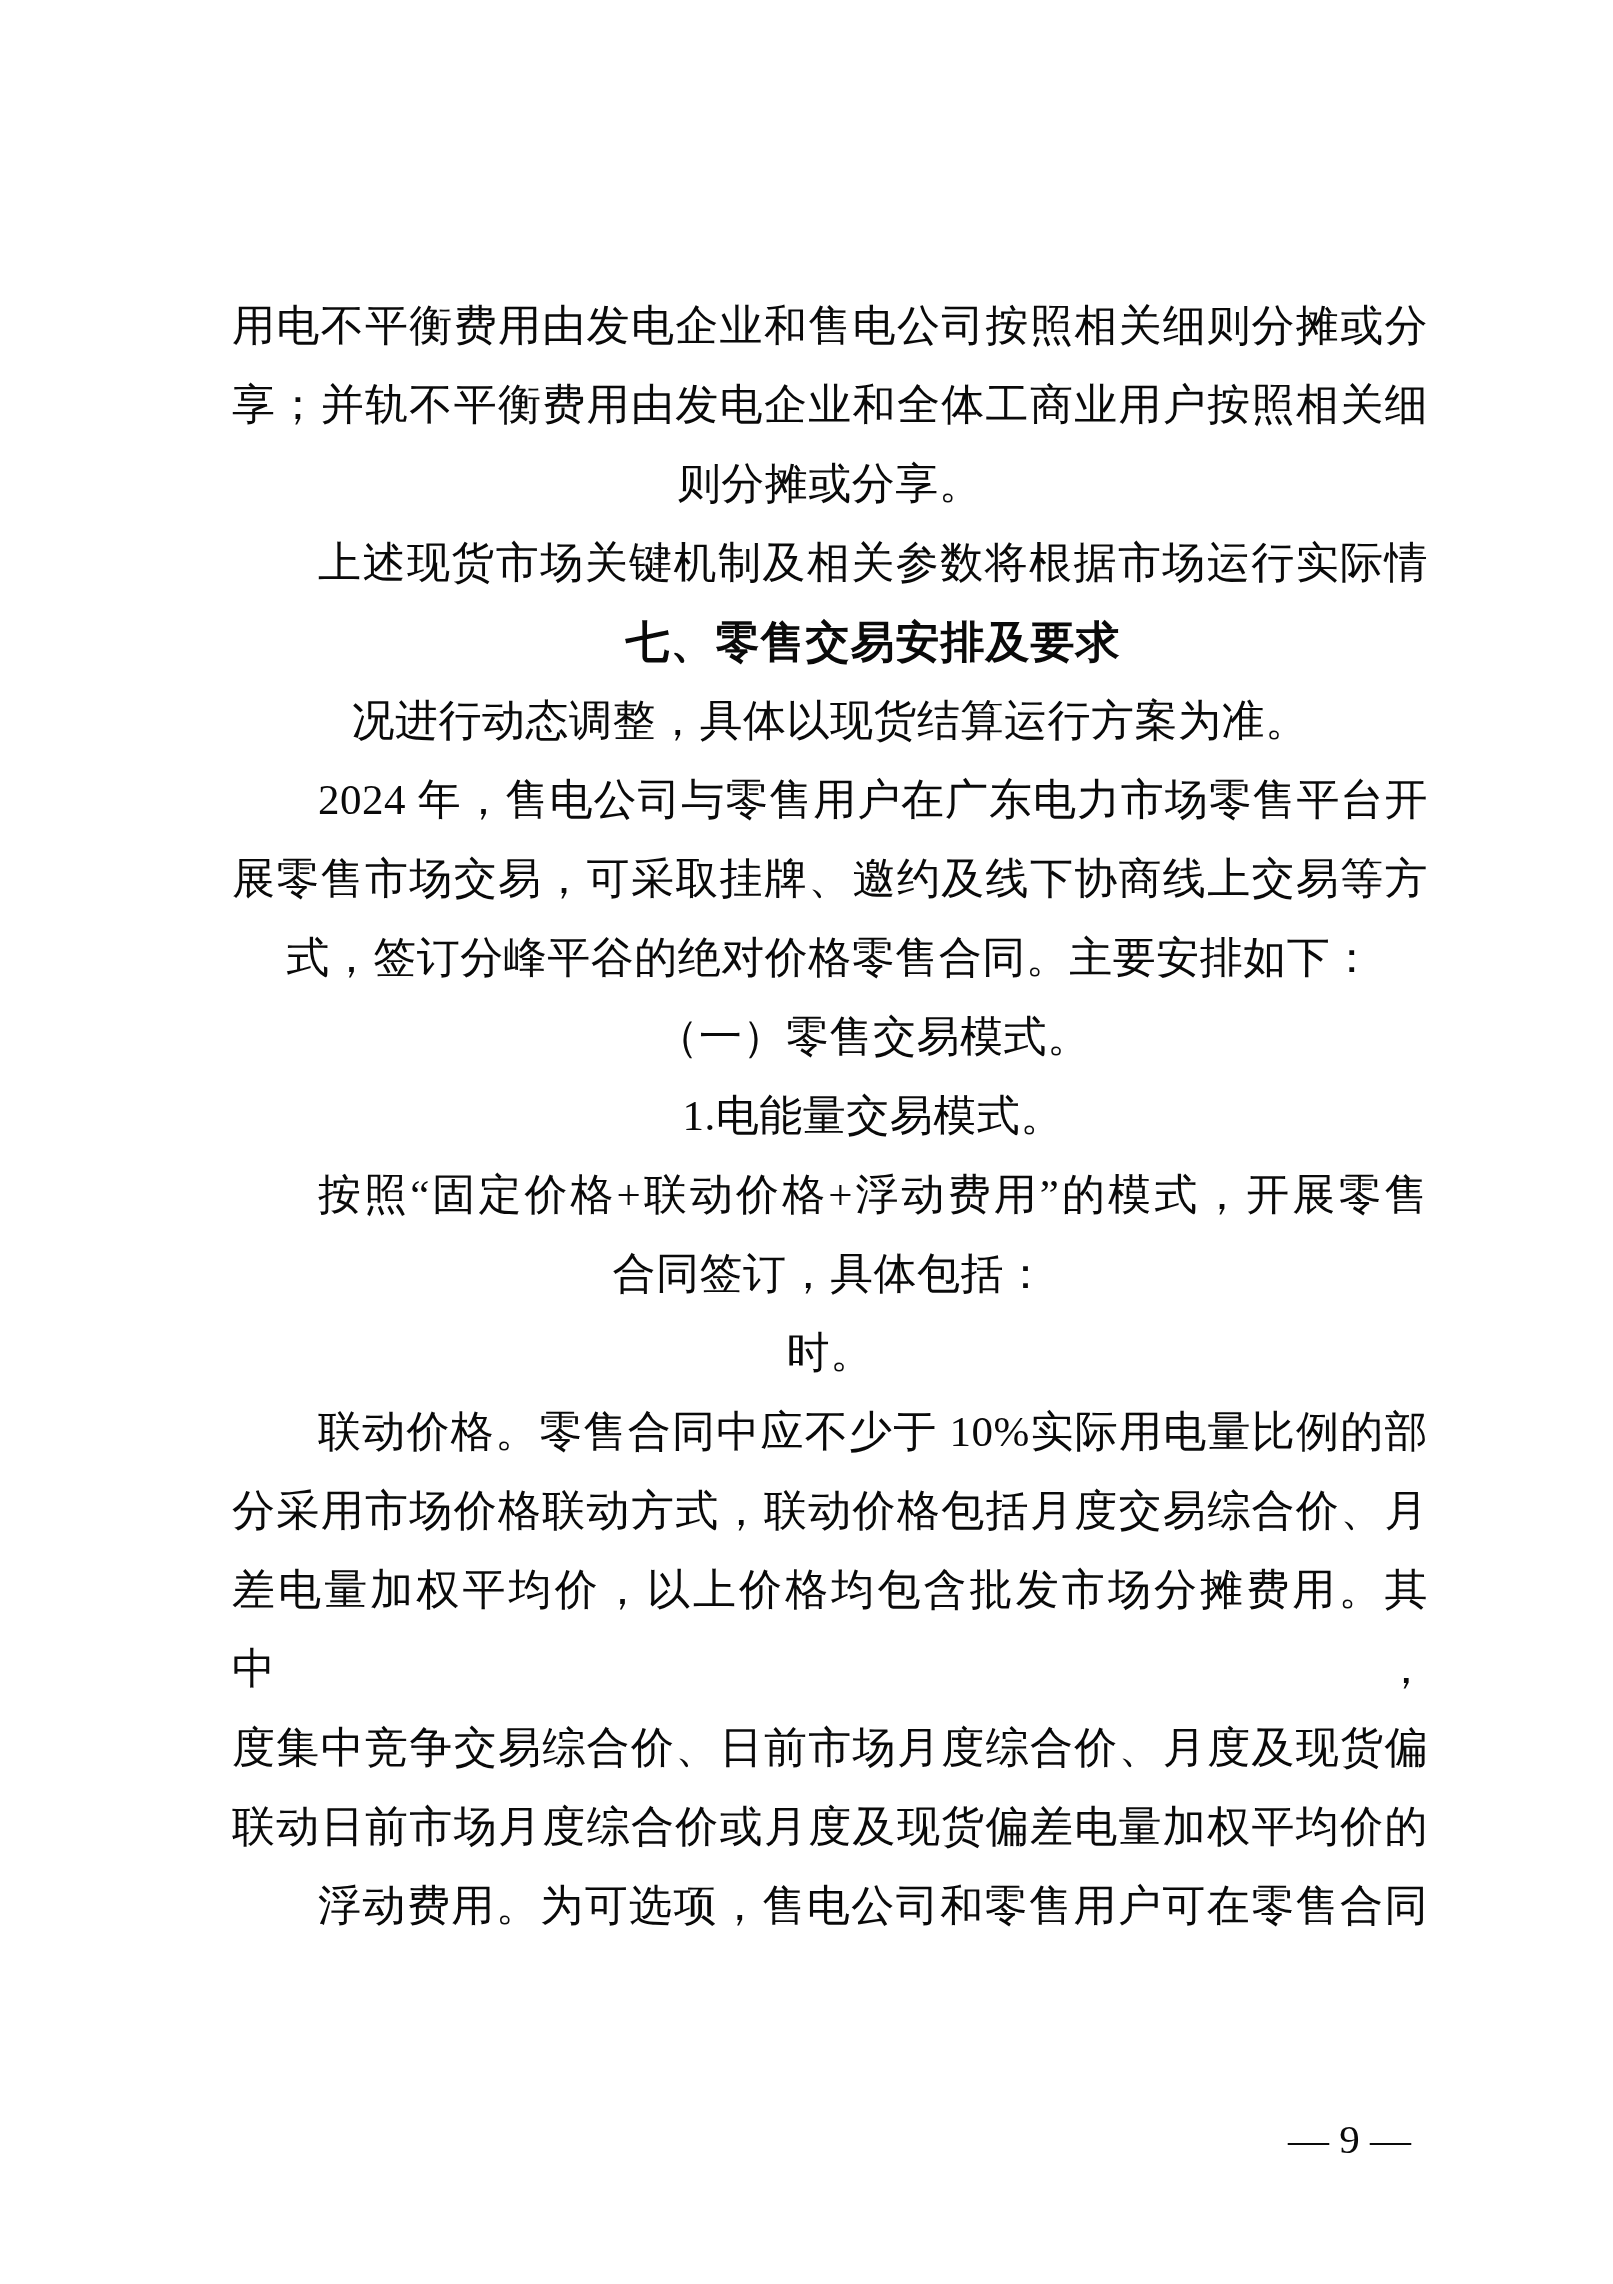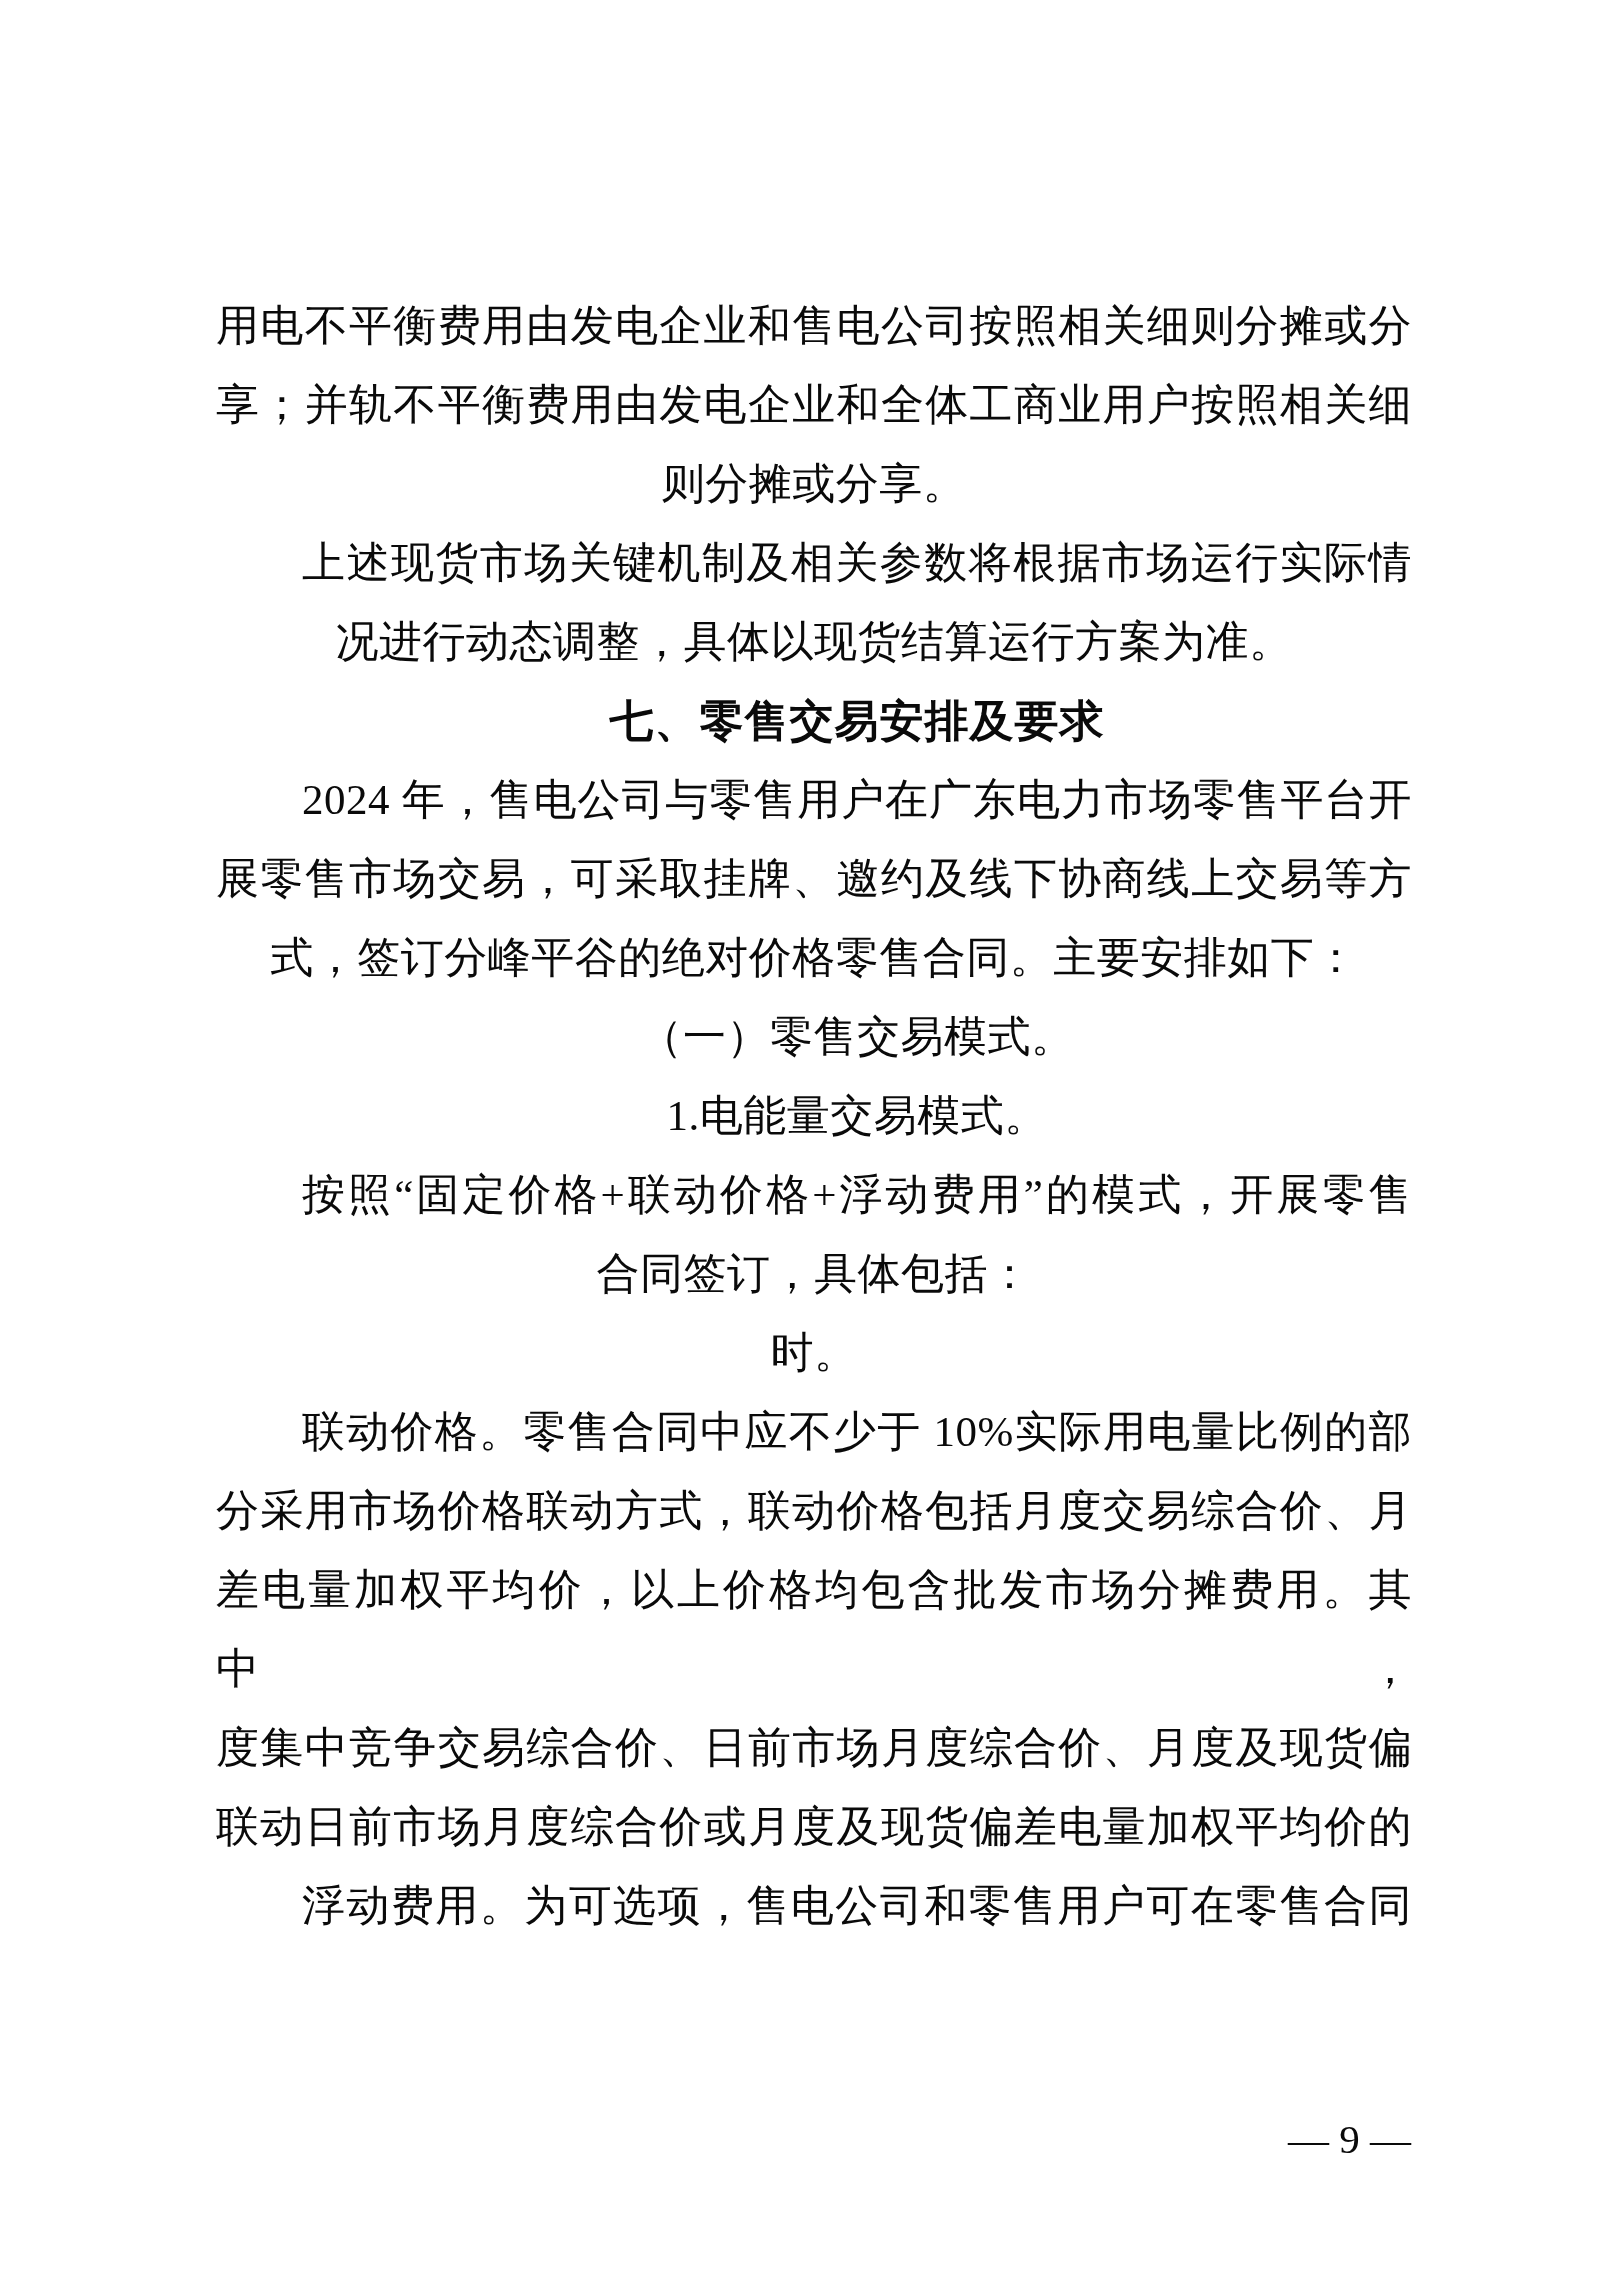--- a/index.html
+++ b/index.html
@@ -7,21 +7,21 @@
     position: relative;
     width: 1613px;
     height: 2285px;
     background: #ffffff;
     color: #0a0a0a;
     font-family: "Liberation Serif", serif;
     overflow: hidden;
   }
   .textblock {
     position: absolute;
-    left: 216px;
+    left: 232px;
     top: 286px;
     width: 1196px;
     font-size: 43px;
     line-height: 79px;
     letter-spacing: 0.5px;
   }
   .ln { text-align: center; white-space: normal; }
   .j  { text-align: justify; text-align-last: justify; }
   .ind { text-indent: 86px; }
   .h1 {
@@ -44,23 +44,23 @@
 <body>
 
 <div class="page">
   <div class="textblock">
 
     <div class="ln j">用电不平衡费用由发电企业和售电公司按照相关细则分摊或分</div>
     <div class="ln j">享；并轨不平衡费用由发电企业和全体工商业用户按照相关细</div>
     <div class="ln">则分摊或分享。</div>
 
     <div class="ln j ind">上述现货市场关键机制及相关参数将根据市场运行实际情</div>
+    <div class="ln ind h1">七、零售交易安排及要求</div>
+
     <div class="ln">况进行动态调整，具体以现货结算运行方案为准。</div>
-
-    <div class="ln ind h1">七、零售交易安排及要求</div>
 
     <div class="ln j ind">2024 年，售电公司与零售用户在广东电力市场零售平台开</div>
     <div class="ln j">展零售市场交易，可采取挂牌、邀约及线下协商线上交易等方</div>
     <div class="ln">式，签订分峰平谷的绝对价格零售合同。主要安排如下：</div>
 
     <div class="ln ind h2">（一）零售交易模式。</div>
 
     <div class="ln ind">1.电能量交易模式。</div>
 
     <div class="ln j ind">按照“固定价格+联动价格+浮动费用”的模式，开展零售</div>

